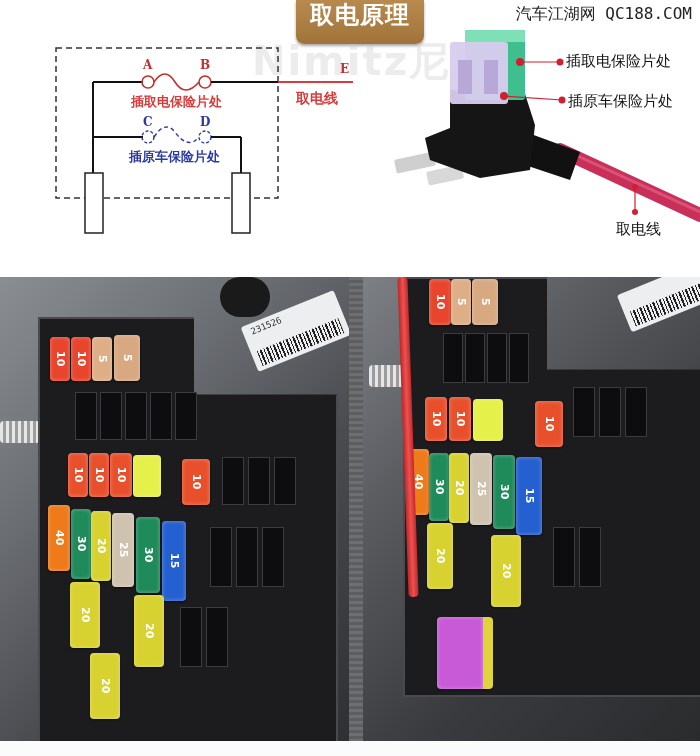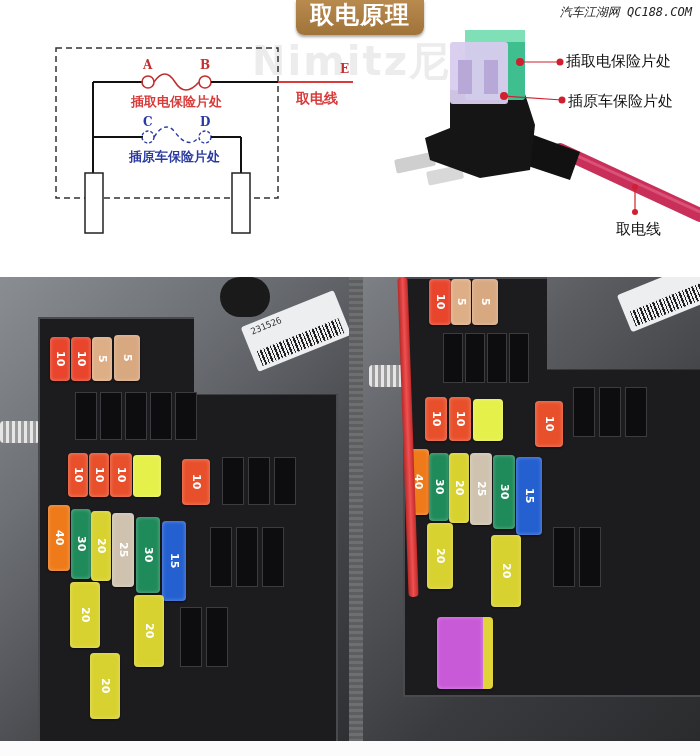--- a/index.html
+++ b/index.html
@@ -1,27 +1,27 @@
 <!DOCTYPE html>
 <html><head>
 <meta charset="utf-8">
 <style>
   * { box-sizing: border-box; margin: 0; padding: 0; }
   body { width: 700px; height: 756px; background: #ffffff; overflow: hidden; position: relative; font-family: "DejaVu Sans", sans-serif; }
   .abs { position: absolute; }
 
   
   .title-badge {
-    position: absolute; left: 296px; top: 0; width: 128px; height: 35px;
+    position: absolute; left: 296px; top: 0; width: 128px; height: 44px;
     background: linear-gradient(#b88a4e, #a0733a);
     border-radius: 0 0 8px 8px; box-shadow: 0 2px 3px rgba(0,0,0,0.35);
     color: #fff; font-size: 24px; font-weight: bold; text-align: center; line-height: 30px;
     letter-spacing: 1px;
   }
-  .site-mark { position: absolute; right: 8px; top: 4px; font-size: 12px; color: #222; font-family: "DejaVu Sans Mono", monospace; font-style: italic; }
+  .site-mark { position: absolute; right: 8px; top: 4px; font-size: 16px; color: #222; font-family: "DejaVu Sans Mono", monospace; }
   .watermark { position: absolute; left: 252px; top: 34px; font-size: 40px; color: rgba(200,200,200,0.35); font-weight: bold; letter-spacing: 2px; }
 
   
   .circuit { position: absolute; left: 0; top: 0; width: 370px; height: 260px; }
   .dlabel-red { position: absolute; color: #d93a3a; font-size: 13px; font-weight: bold; }
   .dlabel-blue { position: absolute; color: #2a3aa0; font-size: 13px; font-weight: bold; }
   .dletter-red { position: absolute; color: #c23030; font-size: 12px; font-weight: bold; font-family: "DejaVu Serif", serif; }
   .dletter-blue { position: absolute; color: #2a3aa0; font-size: 12px; font-weight: bold; font-family: "DejaVu Serif", serif; }
 
   

